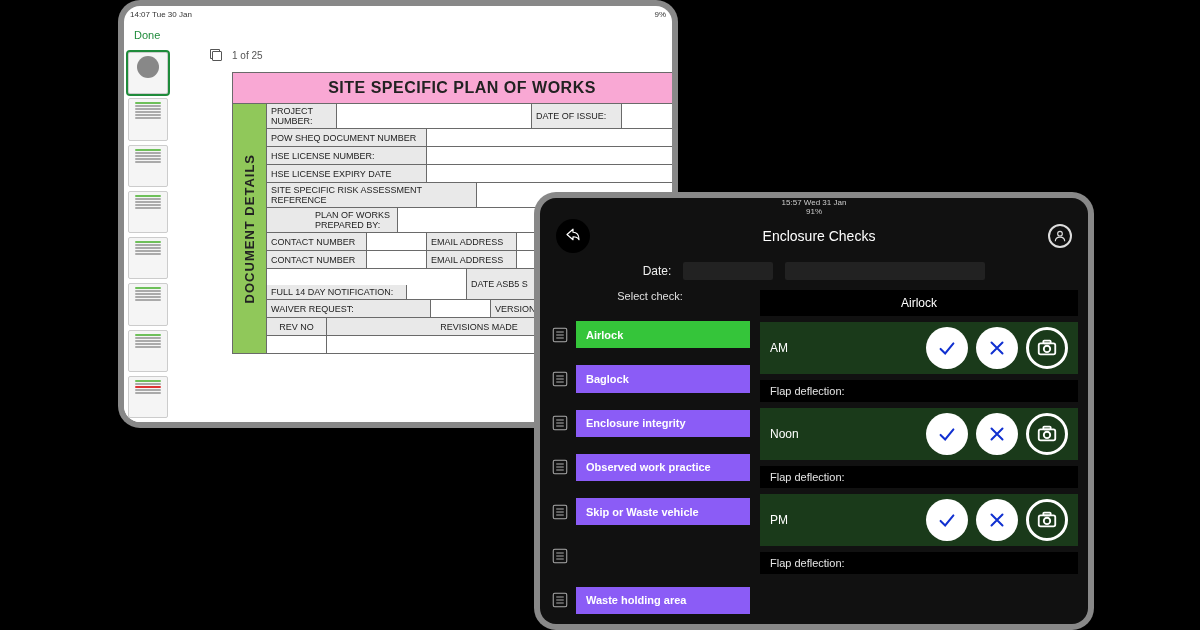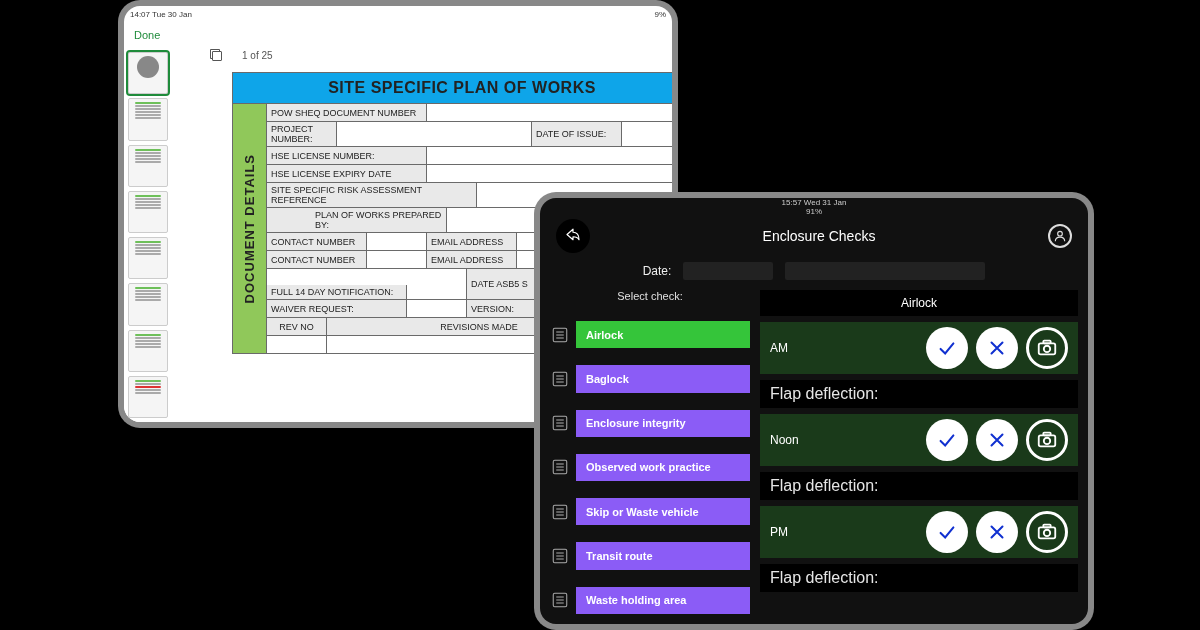--- a/index.html
+++ b/index.html
@@ -91,35 +91,35 @@
     flex: 1;
     background: #fff;
     position: relative;
     overflow: hidden;
   }
   .page-counter {
     position: absolute;
     top: 2px; left: 6px;
     font-size: 10px;
     color: #555;
-    display: flex; align-items: center; gap: 20px; padding-left: 32px;
+    display: flex; align-items: center; gap: 10px; padding-left: 32px;
   }
   .page-counter .ic {
     width: 10px; height: 10px; border: 1px solid #555; border-radius: 1px;
     box-shadow: -2px -2px 0 -1px #fff, -2px -2px 0 0 #555;
     margin-left: 2px;
   }
   .doc-page {
     position: absolute;
     top: 24px; left: 60px;
     width: 460px;
     background: #fff;
   }
   .doc-title-row {
-    background: #0ea5e9;
+    background: #f9a8d4;
     border: 1px solid #6a6a6a;
     text-align: center;
     font-weight: 700;
     font-size: 16px;
     letter-spacing: 0.5px;
     padding: 6px 4px;
     color: #222;
   }
   .doc-grid {
     display: flex;
@@ -314,21 +314,21 @@
     justify-content: center;
   }
   .round-btn.outline {
     background: transparent;
     border: 3px solid #fff;
   }
   .round-btn svg { width: 22px; height: 22px; }
   .flap-row {
     background: #000;
     color: #e6e6e6;
-    font-size: 16px;
+    font-size: 11px;
     padding: 5px 10px;
   }
 </style>
 </head>
 <body>
 
 <div class="tablet1">
   <div class="tablet1-screen">
     <div class="tablet1-status">
       <span>14:07  Tue 30 Jan</span>
@@ -399,64 +399,64 @@
           <span>1 of 25</span>
         </div>
         <div class="doc-page">
           <div class="doc-title-row">SITE SPECIFIC PLAN OF WORKS</div>
           <div class="doc-grid">
             <div class="doc-side">
               <span>DOCUMENT DETAILS</span>
             </div>
             <div class="doc-rows">
               <div class="drow">
-                <div class="dcell lab" style="width:160px;">POW SHEQ DOCUMENT NUMBER</div>
-                <div class="dcell val" style="flex:1;"></div>
-              </div>
-              <div class="drow">
                 <div class="dcell lab" style="width:70px;">PROJECT NUMBER:</div>
                 <div class="dcell val" style="flex:1;"></div>
                 <div class="dcell lab" style="width:90px;">DATE OF ISSUE:</div>
                 <div class="dcell val" style="width:70px;"></div>
               </div>
               <div class="drow">
+                <div class="dcell lab" style="width:160px;">POW SHEQ DOCUMENT NUMBER</div>
+                <div class="dcell val" style="flex:1;"></div>
+              </div>
+              <div class="drow">
                 <div class="dcell lab" style="width:160px;">HSE LICENSE NUMBER:</div>
                 <div class="dcell val" style="flex:1;"></div>
               </div>
               <div class="drow">
                 <div class="dcell lab" style="width:160px;">HSE LICENSE EXPIRY DATE</div>
                 <div class="dcell val" style="flex:1;"></div>
               </div>
               <div class="drow">
                 <div class="dcell lab" style="width:210px;">SITE SPECIFIC RISK ASSESSMENT REFERENCE</div>
                 <div class="dcell val" style="flex:1;"></div>
               </div>
               <div class="drow">
-                <div class="dcell lab" style="width:180px;padding-left:48px;">PLAN OF WORKS PREPARED BY:</div>
+                <div class="dcell lab" style="width:131px;padding-left:48px;">PLAN OF WORKS PREPARED BY:</div>
                 <div class="dcell val" style="flex:1;"></div>
               </div>
               <div class="drow">
                 <div class="dcell lab" style="width:100px;">CONTACT NUMBER</div>
                 <div class="dcell val" style="width:60px;"></div>
                 <div class="dcell lab" style="width:90px;">EMAIL ADDRESS</div>
                 <div class="dcell val" style="flex:1;"></div>
               </div>
               <div class="drow">
                 <div class="dcell lab" style="width:100px;">CONTACT NUMBER</div>
                 <div class="dcell val" style="width:60px;"></div>
                 <div class="dcell lab" style="width:90px;">EMAIL ADDRESS</div>
                 <div class="dcell val" style="flex:1;"></div>
               </div>
               <div class="drow">
                 <div class="dcell lab" style="width:140px;margin-top:16px;">FULL 14 DAY NOTIFICATION:</div>
                 <div class="dcell val" style="width:60px;"></div>
                 <div class="dcell lab" style="flex:1;">DATE ASB5 S</div>
               </div>
               <div class="drow">
-                <div class="dcell lab" style="width:140px;">WAIVER REQUEST:</div>
+                <div class="dcell lab" style="width:164px;">WAIVER REQUEST:</div>
                 <div class="dcell val" style="width:60px;"></div>
                 <div class="dcell lab" style="width:70px;">VERSION:</div>
                 <div class="dcell val" style="flex:1;"></div>
               </div>
               <div class="drow">
                 <div class="dcell hdr" style="width:60px;">REV NO</div>
                 <div class="dcell hdr" style="flex:1;">REVISIONS MADE</div>
                 <div class="dcell hdr" style="width:60px;">REVISIO</div>
               </div>
               <div class="drow">
@@ -558,21 +558,20 @@
         </div>
         <div class="check-item">
           <div class="list-ic">
             <svg viewBox="0 0 24 24">
                 <rect x="3" y="3" width="18" height="18" rx="2" fill="none" stroke="#aaa" stroke-width="1.4"></rect>
                 <line x1="7" y1="8" x2="17" y2="8" stroke="#aaa" stroke-width="1.4"></line>
                 <line x1="7" y1="12" x2="17" y2="12" stroke="#aaa" stroke-width="1.4"></line>
                 <line x1="7" y1="16" x2="17" y2="16" stroke="#aaa" stroke-width="1.4"></line>
               </svg>
           </div>
-          <div class="check-btn">Transit route</div>
         </div>
         <div class="check-item">
           <div class="list-ic">
             <svg viewBox="0 0 24 24">
                 <rect x="3" y="3" width="18" height="18" rx="2" fill="none" stroke="#aaa" stroke-width="1.4"></rect>
                 <line x1="7" y1="8" x2="17" y2="8" stroke="#aaa" stroke-width="1.4"></line>
                 <line x1="7" y1="12" x2="17" y2="12" stroke="#aaa" stroke-width="1.4"></line>
                 <line x1="7" y1="16" x2="17" y2="16" stroke="#aaa" stroke-width="1.4"></line>
               </svg>
           </div>

